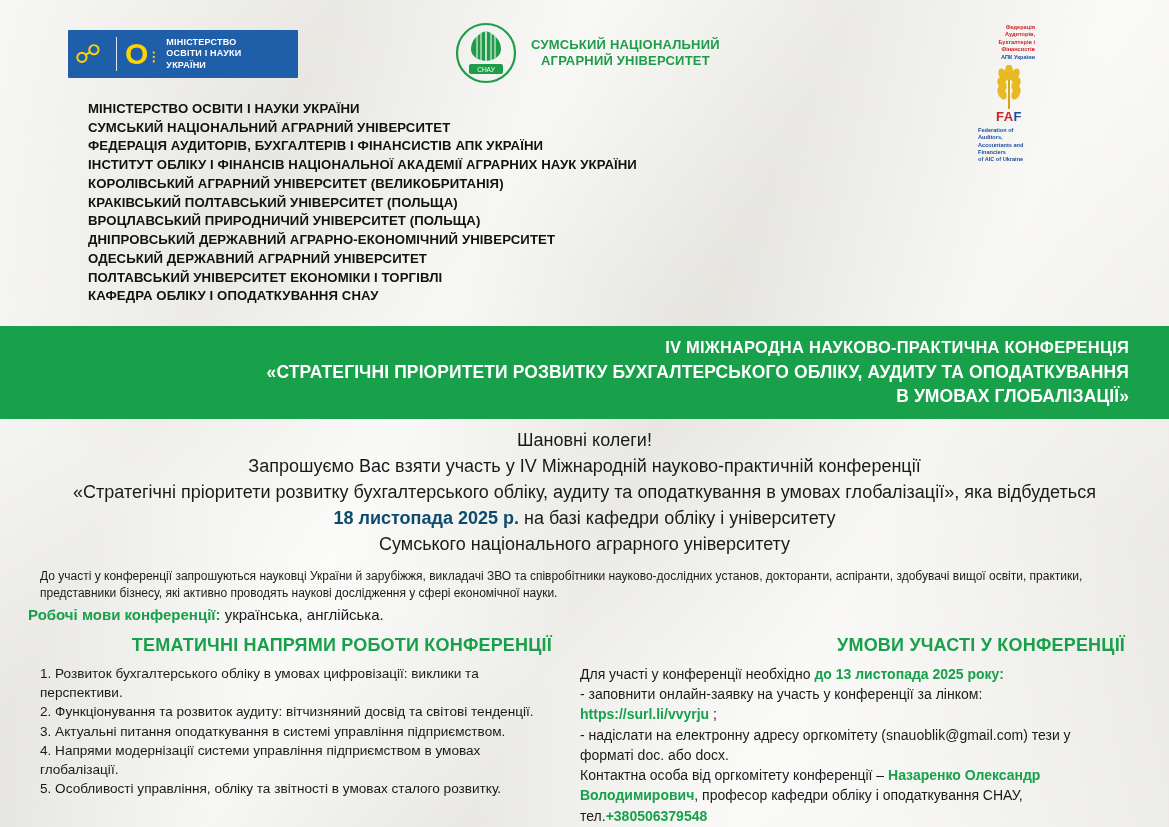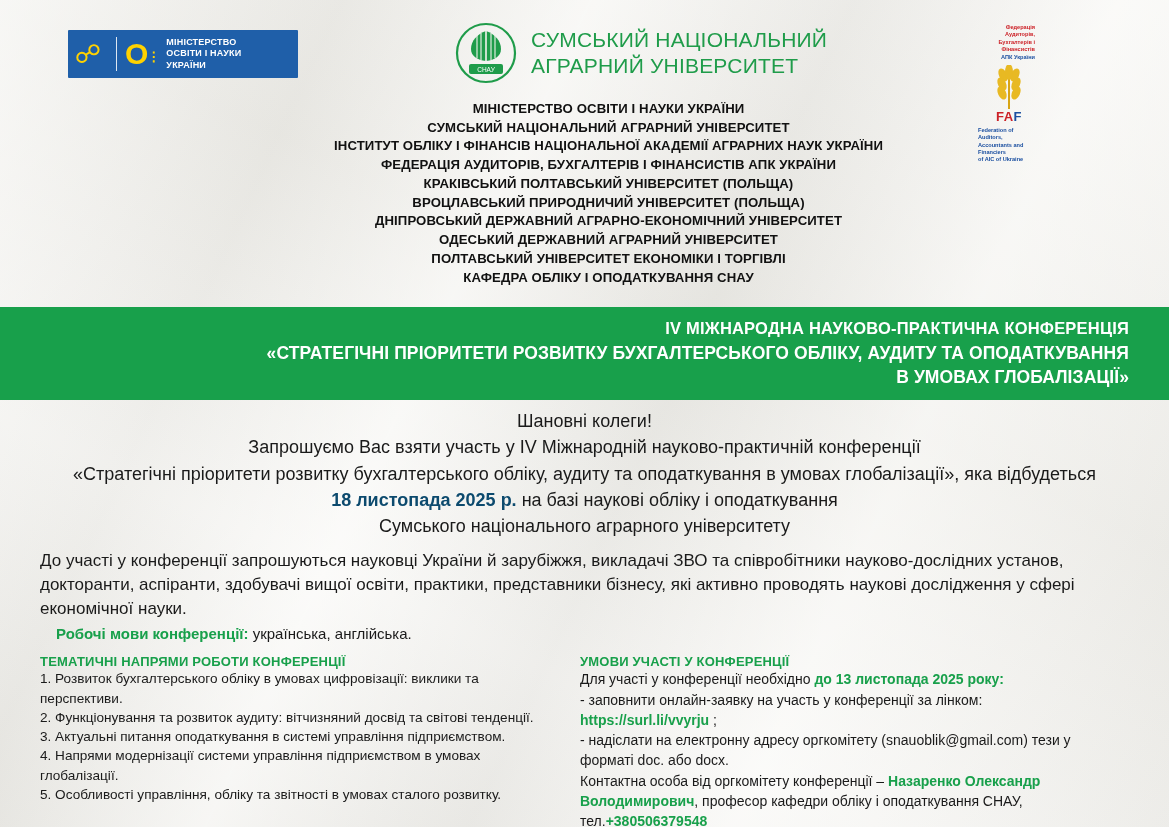--- a/index.html
+++ b/index.html
@@ -93,24 +93,25 @@
     align-items: center;
     gap: 14px;
   }
   .snau-emblem {
     width: 62px;
     height: 62px;
     position: relative;
   }
   .snau-title {
     color: #1f9c4a;
-    font-size: 21px;
-    font-weight: normal;
+    font-size: 13px;
+    font-weight: bold;
     line-height: 1.25;
     letter-spacing: 0.2px;
+    text-align: center;
   }
 
   .logo-faf {
     position: absolute;
     right: 72px;
     top: 24px;
     width: 176px;
     height: 60px;
     display: flex;
     align-items: center;
@@ -133,21 +134,20 @@
     text-align: center;
     font-size: 13px;
     font-weight: bold;
     color: #cc2127;
     letter-spacing: 0.5px;
   }
   .faf-word .blue { color: #1b4fa0; }
 
   
   .organizers {
-    text-align: center;
     padding: 4px 40px 0;
     margin-left: 48px;
   }
   .organizers div {
     font-size: 13.2px;
     font-weight: bold;
     line-height: 1.42;
     letter-spacing: 0.1px;
     color: #111;
   }
@@ -181,46 +181,47 @@
     line-height: 1.45;
     color: #1a1a1a;
   }
   .intro .green-bold {
     color: #0c4a6e;
     font-weight: bold;
   }
 
   .body-par {
     padding: 10px 40px 0;
-    font-size: 17px;
+    font-size: 12px;
     line-height: 1.42;
     text-align: left;
   }
   .working-lang {
-    padding: 4px 56px 0;
+    padding: 4px 28px 0;
     font-size: 15px;
   }
   .working-lang .lbl {
     color: #18a04b;
     font-weight: bold;
   }
 
   
   .columns {
     display: flex;
     padding: 12px 40px 0;
     gap: 28px;
   }
   .col-left { width: 512px; }
   .col-right { width: 545px; }
   .col-head {
     color: #18a04b;
     font-weight: bold;
-    font-size: 13px;
-    text-align: left;
+    font-size: 18px;
+    text-align: right;
+    margin-bottom: 8px;
     letter-spacing: 0.2px;
   }
   .col-left .item {
     font-size: 13.6px;
     line-height: 1.42;
     color: #1a1a1a;
   }
   .col-right .rtext {
     font-size: 14px;
     line-height: 1.45;
@@ -314,42 +315,43 @@
         <div>Accountants and</div>
         <div>Financiers</div>
         <div>of AIC of Ukraine</div>
       </div>
     </div>
   </div>
 
   <div class="organizers">
     <div>МІНІСТЕРСТВО ОСВІТИ І НАУКИ УКРАЇНИ</div>
     <div>СУМСЬКИЙ НАЦІОНАЛЬНИЙ АГРАРНИЙ УНІВЕРСИТЕТ</div>
+    <div>ФЕДЕРАЦІЯ АУДИТОРІВ, БУХГАЛТЕРІВ І ФІНАНСИСТІВ АПК УКРАЇНИ</div>
     <div>ІНСТИТУТ ОБЛІКУ І ФІНАНСІВ НАЦІОНАЛЬНОЇ АКАДЕМІЇ АГРАРНИХ НАУК УКРАЇНИ</div>
-    <div>ФЕДЕРАЦІЯ АУДИТОРІВ, БУХГАЛТЕРІВ І ФІНАНСИСТІВ АПК УКРАЇНИ</div>
+    <div>КОРОЛІВСЬКИЙ АГРАРНИЙ УНІВЕРСИТЕТ (ВЕЛИКОБРИТАНІЯ)</div>
     <div>КРАКІВСЬКИЙ ПОЛТАВСЬКИЙ УНІВЕРСИТЕТ (ПОЛЬЩА)</div>
     <div>ВРОЦЛАВСЬКИЙ ПРИРОДНИЧИЙ УНІВЕРСИТЕТ (ПОЛЬЩА)</div>
     <div>ДНІПРОВСЬКИЙ ДЕРЖАВНИЙ АГРАРНО-ЕКОНОМІЧНИЙ УНІВЕРСИТЕТ</div>
     <div>ОДЕСЬКИЙ ДЕРЖАВНИЙ АГРАРНИЙ УНІВЕРСИТЕТ</div>
     <div>ПОЛТАВСЬКИЙ УНІВЕРСИТЕТ ЕКОНОМІКИ І ТОРГІВЛІ</div>
     <div>КАФЕДРА ОБЛІКУ І ОПОДАТКУВАННЯ СНАУ</div>
   </div>
 
   <div class="banner">
     <div class="line1">IV МІЖНАРОДНА НАУКОВО-ПРАКТИЧНА КОНФЕРЕНЦІЯ</div>
     <div class="line2">«СТРАТЕГІЧНІ ПРІОРИТЕТИ РОЗВИТКУ БУХГАЛТЕРСЬКОГО ОБЛІКУ, АУДИТУ ТА ОПОДАТКУВАННЯ</div>
     <div class="line2">В УМОВАХ ГЛОБАЛІЗАЦІЇ»</div>
   </div>
 
   <div class="intro">
     <div>Шановні колеги!</div>
     <div>Запрошуємо Вас взяти участь у  IV Міжнародній науково-практичній конференції</div>
     <div>«Стратегічні пріоритети розвитку бухгалтерського обліку, аудиту та оподаткування в умовах глобалізації», яка відбудеться</div>
     <div>
-      <span class="green-bold">18 листопада 2025 р.</span><span> на базі наукові обліку і оподаткування</span>
+      <span class="green-bold">18 листопада 2025 р.</span><span> на базі кафедри обліку і університету</span>
     </div>
     <div>Сумського національного аграрного університету</div>
   </div>
 
   <div class="body-par">До участі у конференції запрошуються науковці України й зарубіжжя, викладачі ЗВО та співробітники науково-дослідних установ, докторанти, аспіранти, здобувачі вищої освіти, практики, представники бізнесу, які активно проводять наукові дослідження у сфері економічної науки.</div>
 
   <div class="working-lang">
     <span class="lbl">Робочі мови конференції:</span><span> українська, англійська.</span>
   </div>
 

